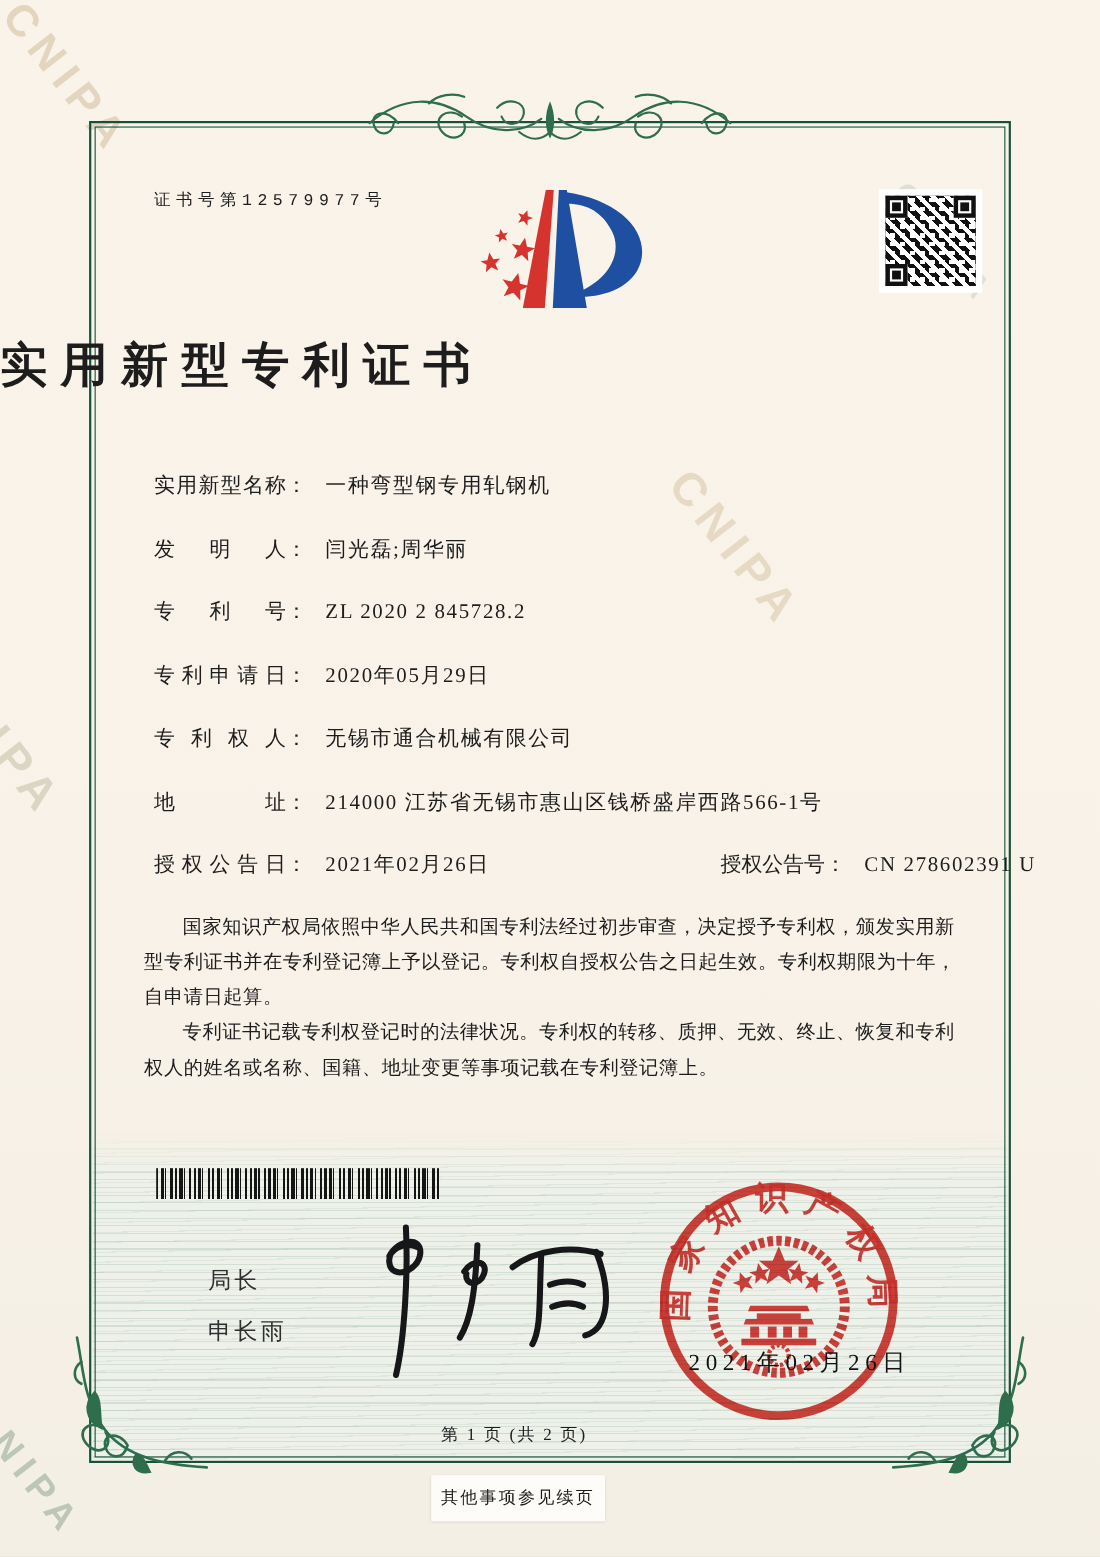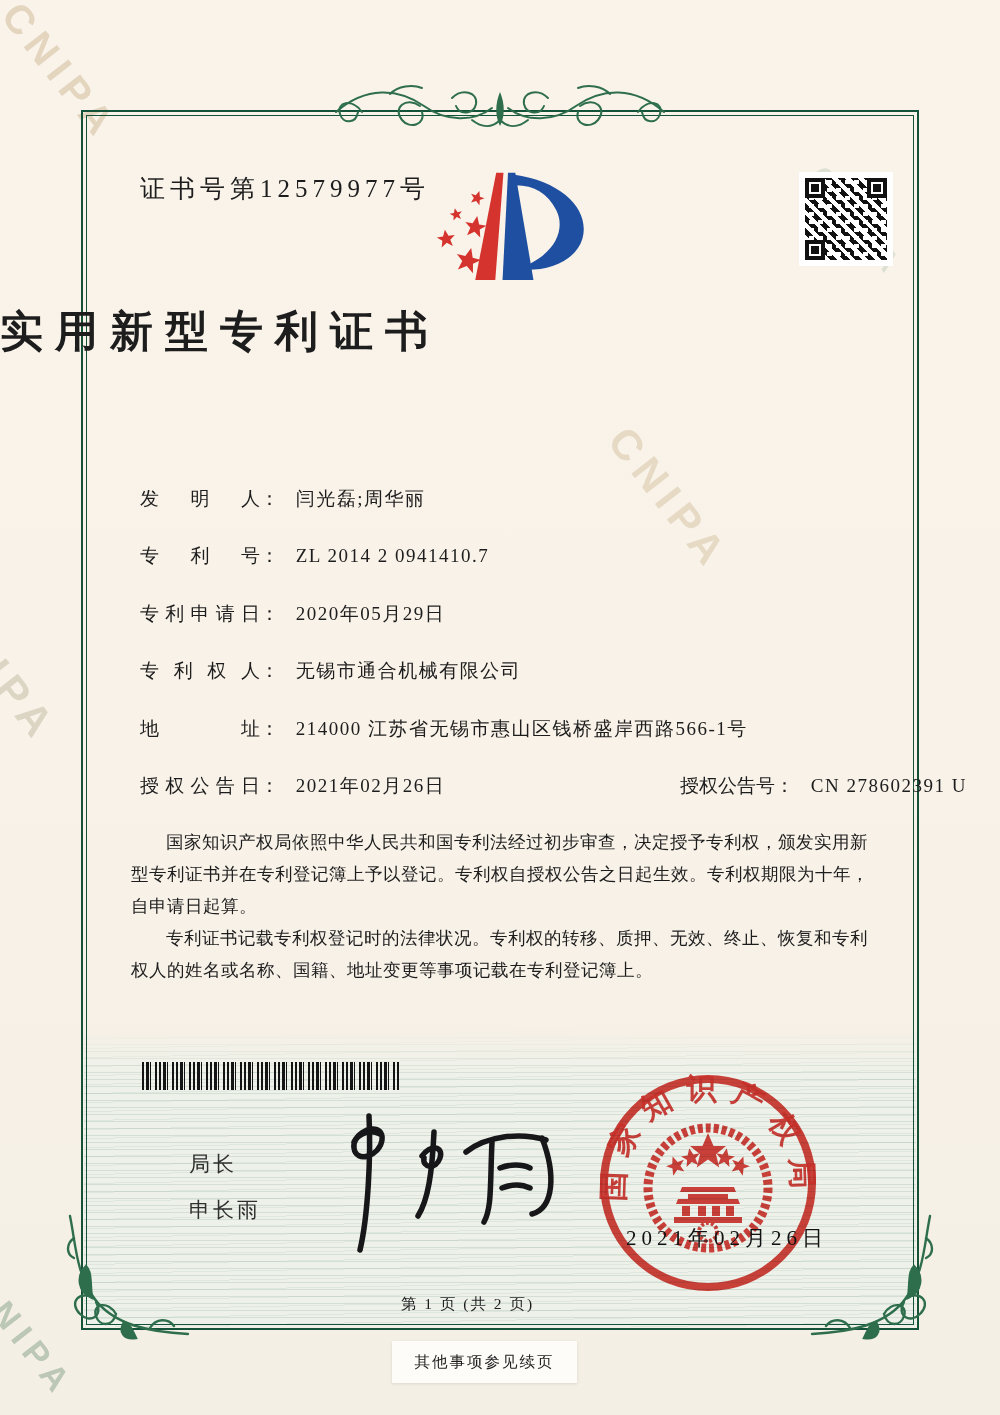--- a/index.html
+++ b/index.html
@@ -25,21 +25,21 @@
   .wm5 { left:830px; top:160px; font-size:30px; color:rgba(170,190,170,0.35); }
 
   
   .frame { position:absolute; left:81px; top:110px; width:838px; height:1220px;
            border:2.5px solid #14523a; }
   .frame-inner { position:absolute; inset:3px; border:1px solid #14523a; }
 
   .ornament { position:absolute; pointer-events:none; }
 
   
-  .cert-no { position:absolute; left:140px; top:172px; font-size:25px; letter-spacing:5px; }
+  .cert-no { position:absolute; left:140px; top:172px; font-size:15px; letter-spacing:5px;font-family:Liberation Mono, monospace; }
   .logo { position:absolute; left:408px; top:158px; }
   .qr {
     position:absolute; left:799px; top:172px; width:94px; height:94px;
     background:#fff; padding:6px;
   }
   .qr-pattern {
     position:absolute; inset:6px;
     background-image:
       repeating-linear-gradient(45deg, rgba(255,255,255,0) 0 5px, #ffffff 5px 9px),
       repeating-linear-gradient(0deg, #111 0 4px, rgba(0,0,0,0) 4px 8px),
@@ -53,21 +53,21 @@
     position:absolute; left:0; right:0; top:303px; text-align:left;
     font-size:43px; font-weight:bold; letter-spacing:12px;
     font-family:"Liberation Serif","DejaVu Serif",serif;
   }
 
   
   .frow { position:absolute; left:140px; font-size:19px; white-space:nowrap; }
   .flabel { display:inline-block; width:120px; text-align:justify; text-align-last:justify; }
   .fvalue { margin-left:12px; letter-spacing:1.5px; }
   .grant2 { position:absolute; left:515px; top:0; }
-  .flabel2 { display:inline-block;margin-left:25px; }
+  .flabel2 { display:inline-block; }
 
   
   .body-text { position:absolute; left:131px; top:826px; width:742px;
                font-size:17.5px; line-height:32px; letter-spacing:0.5px; }
   .body-text p { text-indent:2em; margin:0; }
 
   
   .guilloche {
     position:absolute; left:84px; top:1030px; width:832px; height:297px;
     background-color:#edf1ea;
@@ -98,21 +98,21 @@
   .signature { position:absolute; left:288px; top:1112px; }
 
   .seal { position:absolute; left:596px; top:1066px; mix-blend-mode:multiply; }
   .seal-date { position:absolute; left:626px; top:1224px; font-size:21px;
                letter-spacing:5px; color:#111; z-index:5; }
 
   .page-footer { position:absolute; left:0; right:65px; top:1294px; text-align:center;
                  font-size:15.5px; letter-spacing:2px; }
 
   .cont-note {
-    position:absolute; left:392px; top:1341px; width:185px; height:42px;
+    position:absolute; left:392px; top:1341px; width:158px; height:42px;
     background:#fdfcf8; box-shadow:0 1px 3px rgba(0,0,0,0.10);
     text-align:center; line-height:42px; font-size:15.5px; letter-spacing:2px;
   }
 </style>
 </head>
 <body>
 
 <div id="page">
 
   <div class="wm wm1">CNIPA</div>
@@ -187,27 +187,31 @@
 
   <div class="qr">
     <div class="qr-pattern"></div>
     <div class="finder f-tl"></div>
     <div class="finder f-tr"></div>
     <div class="finder f-bl"></div>
   </div>
 
   <div class="title">实用新型专利证书</div>
 
+  <div class="frow" style="top:428px">
+    <span class="flabel">实用新型名称</span><span>：</span>
+    <span class="fvalue">一种弯型钢专用轧钢机</span>
+  </div>
   <div class="frow" style="top:486px">
     <span class="flabel">发明人</span><span>：</span>
     <span class="fvalue">闫光磊;周华丽</span>
   </div>
   <div class="frow" style="top:543px">
     <span class="flabel">专利号</span><span>：</span>
-    <span class="fvalue">ZL 2014 2 0941410.7</span>
+    <span class="fvalue">ZL 2020 2 845728.2</span>
   </div>
   <div class="frow" style="top:601px">
     <span class="flabel">专利申请日</span><span>：</span>
     <span class="fvalue">2020年05月29日</span>
   </div>
   <div class="frow" style="top:658px">
     <span class="flabel">专利权人</span><span>：</span>
     <span class="fvalue">无锡市通合机械有限公司</span>
   </div>
   <div class="frow" style="top:716px">

